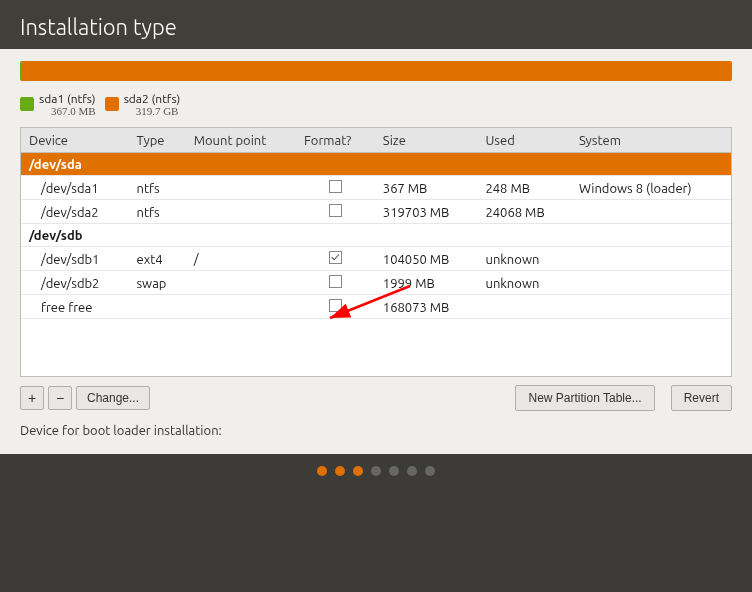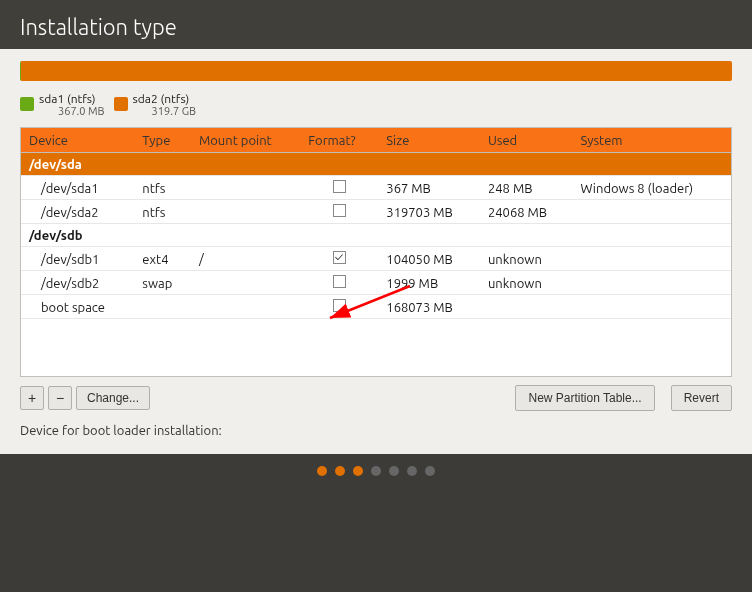--- a/index.html
+++ b/index.html
@@ -89,40 +89,41 @@
 
     .legend-label {
       font-size: 12px;
       color: #1a1a1a;
     }
 
     .legend-size {
       font-size: 11px;
       color: #555;
       display: block;
-      margin-left: 19px;
+      margin-left: 12px;
+      font-family: Liberation Serif, serif;
     }
 
     
     .table-wrapper {
       border: 1px solid #c0bfba;
       background: #fff;
       flex: 1;
       overflow-y: auto;
       margin-bottom: 8px;
     }
 
     table {
       width: 100%;
       border-collapse: collapse;
       font-size: 13px;
     }
 
     thead tr {
-      background: #f97316;
+      background: #e5e5e5;
       border-bottom: 1px solid #c0bfba;
       margin-left: 23px;
     }
 
     thead th {
       text-align: left;
       padding: 5px 8px;
       font-weight: normal;
       color: #333;
       white-space: nowrap;
@@ -438,21 +439,21 @@
                 <tr>
         <td class="child-row" style="padding-left: 20px;">/dev/sdb2</td>
         <td>swap</td>
         <td></td>
         <td class="checkbox-cell"><span class="checkbox-unchecked"></span></td>
         <td>1999 MB</td>
         <td>unknown</td>
         <td></td>
       </tr>
                 <tr>
-        <td class="child-row" style="padding-left: 20px;">boot space</td>
+        <td class="child-row" style="padding-left: 20px;">free free</td>
         <td></td>
         <td></td>
         <td class="checkbox-cell"><span class="checkbox-unchecked"></span></td>
         <td>168073 MB</td>
         <td></td>
         <td></td>
       </tr>
               </tbody>
           </table>
         </div>

